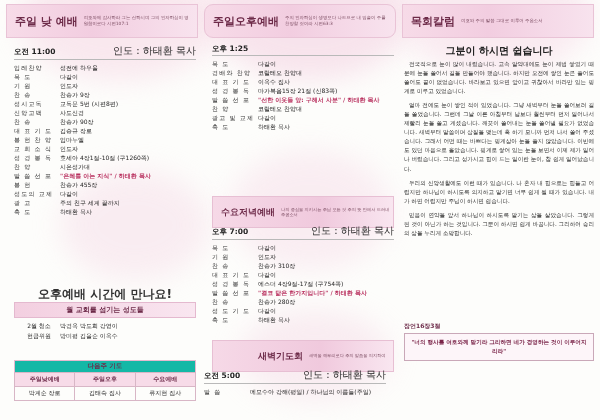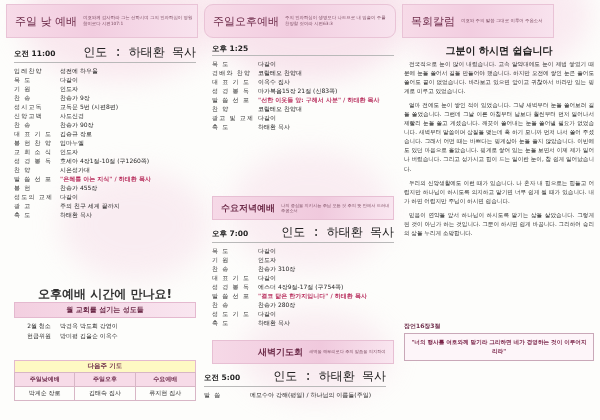--- a/index.html
+++ b/index.html
@@ -24,48 +24,48 @@
   .w6 { left:240px; top:310px;  width:150px; height:90px;  background:#f3d3e2; opacity:.4;}
 
   
   .banner {
     position:absolute; top:4px; height:34px;
     background:linear-gradient(90deg,#f7dbe8 0%, #f2cde0 45%, #f8e3ee 100%);
     border:1px solid #e9c3d6;
     display:flex; align-items:center;
   }
   .banner .title {
-    font-size:11px; font-weight:normal; color:#6d2b49;
+    font-size:11px; font-weight:bold; color:#6d2b49;
     padding-left:8px; white-space:nowrap;
   }
   .banner .verse {
     font-size:4.4px; color:#7a4b60; line-height:1.35;
     padding-left:6px; padding-right:4px; flex:1;
   }
   #b1 { left:6px;   width:192px; }
   #b2 { left:204px; width:192px;border-radius:9px; }
-  #b3 { left:402px; width:152px; }
+  #b3 { left:402px; width:192px; }
 
   
   .svc { position:absolute; }
   .svc-head {
     display:flex; justify-content:space-between; align-items:baseline;
     border-bottom:1px solid #b9b9b9; padding-bottom:1px; margin-bottom:3px;gap:16px;
   }
   .svc-head .time { font-size:7.5px; font-weight:bold; color:#222; }
-  .svc-head .lead { font-size:12px; color:#222;font-family:Liberation Mono, monospace; }
+  .svc-head .lead { font-size:10px; color:#222; }
   .rows { display:block; }
   .row { display:flex; font-size:6px; line-height:1.5; color:#242424; }
   .row .lbl { width:46px; flex:none; letter-spacing:1.2px; color:#333; }
   .row .val { flex:1; }
   .row .val .hl { color:#b9315f; font-weight:bold; }
 
   
   .subbanner {
-    position:absolute; height:24px;
+    position:absolute; height:32px;
     background:linear-gradient(90deg,#f6d9e7 0%, #f0c9dd 60%, #f9e6f0 100%);
     border:1px solid #e7bfd3;
     display:flex; align-items:center;
   }
   .subbanner .t { font-size:9px; font-weight:bold; color:#6d2b49; padding-left:8px; white-space:nowrap;}
   .subbanner .v { font-size:4.2px; color:#7a4b60; padding-left:6px; line-height:1.3; flex:1;}
 
   
   .sermon-title {
     position:absolute; left:404px; top:44px; width:190px;
@@ -100,21 +100,21 @@
     color:#6d2b49; padding:2px 6px;
   }
   .month-lines { font-size:6px; line-height:1.7; color:#2a2a2a; padding:3px 2px 4px 4px; }
   .month-lines .ml { display:flex; }
   .month-lines .ml .k { width:42px; flex:none; }
 
   
   .duty { position:absolute; left:14px; top:360px; width:182px; }
   .duty .cap {
     text-align:center; font-size:6.5px; font-weight:bold; color:#6d2b49;
-    background:#fef9c3; border:1px solid #e4b9cf; border-bottom:none; padding:1px 0;
+    background:#14b8a6; border:1px solid #e4b9cf; border-bottom:none; padding:1px 0;
   }
   table.duty-t { width:100%; border-collapse:collapse; }
   table.duty-t th, table.duty-t td {
     border:1px solid #d8b6c6; font-size:6px; text-align:center; padding:2px 0; color:#2a2a2a;
   }
   table.duty-t th { background:#f7dbe8; font-weight:bold; color:#6d2b49; }
 </style>
 </head>
 <body>
 

